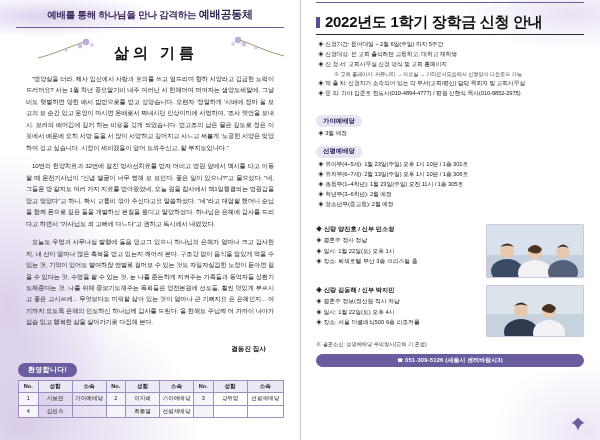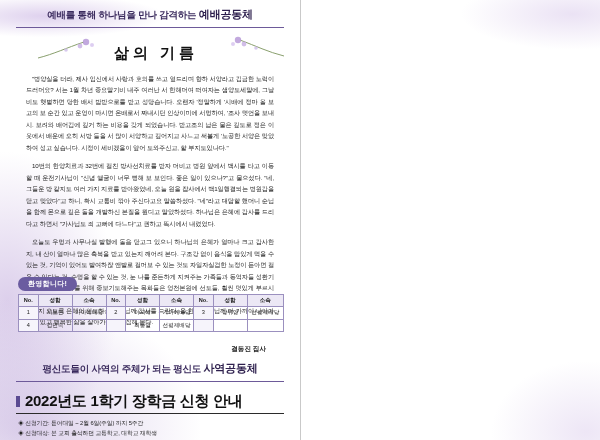--- a/index.html
+++ b/index.html
@@ -4,21 +4,21 @@
 <style>
   html,body{margin:0;padding:0;}
   body{
     width:600px;height:440px;
     background:#ffffff;
     font-family:"Liberation Sans", sans-serif;
     color:#1a1a1a;
     overflow:hidden;
     position:relative;
   }
-  .page{position:absolute;inset:0;display:flex;flex-direction:column;}
+  .page{position:absolute;inset:0;display:flex;}
   
   .wash{position:absolute;pointer-events:none;}
   .wash.tl{left:-10px;top:-6px;width:180px;height:44px;
     background:radial-gradient(ellipse at 30% 50%, rgba(196,172,224,.55), rgba(196,172,224,0) 68%);}
   .wash.ml{left:-30px;top:150px;width:150px;height:300px;
     background:radial-gradient(ellipse at 25% 50%, rgba(186,160,216,.5), rgba(186,160,216,0) 70%);}
   .wash.bl{left:-20px;bottom:-20px;width:220px;height:160px;
     background:radial-gradient(ellipse at 20% 80%, rgba(176,150,210,.45), rgba(176,150,210,0) 72%);}
   .wash.tr{right:-20px;top:-10px;width:160px;height:60px;
     background:radial-gradient(ellipse at 70% 40%, rgba(196,172,224,.35), rgba(196,172,224,0) 70%);}
@@ -223,23 +223,20 @@
             <td></td>
             <td></td>
           </tr>
         </tbody>
       </table>
     </div>
   </div>
 
   <div class="col right">
 
-    <div class="hdr">
-      <span>평신도들이 사역의 주체가 되는 평신도 </span><span class="big">사역공동체</span>
-    </div>
     <div class="hdr-rule"></div>
 
     <div class="block">
       <div class="block-head">
         <span class="bar"></span>
         <span class="block-title">2022년도 1학기 장학금 신청 안내</span>
       </div>
       <div class="lines">
         <span class="l">◈ 신청기간: 듣여대일 ~ 2월 6일(주일) 까지 5주간</span>
         <span class="l">◈ 신청대상: 본 교회 출석하던 고등학교, 대학교 재학생</span>

